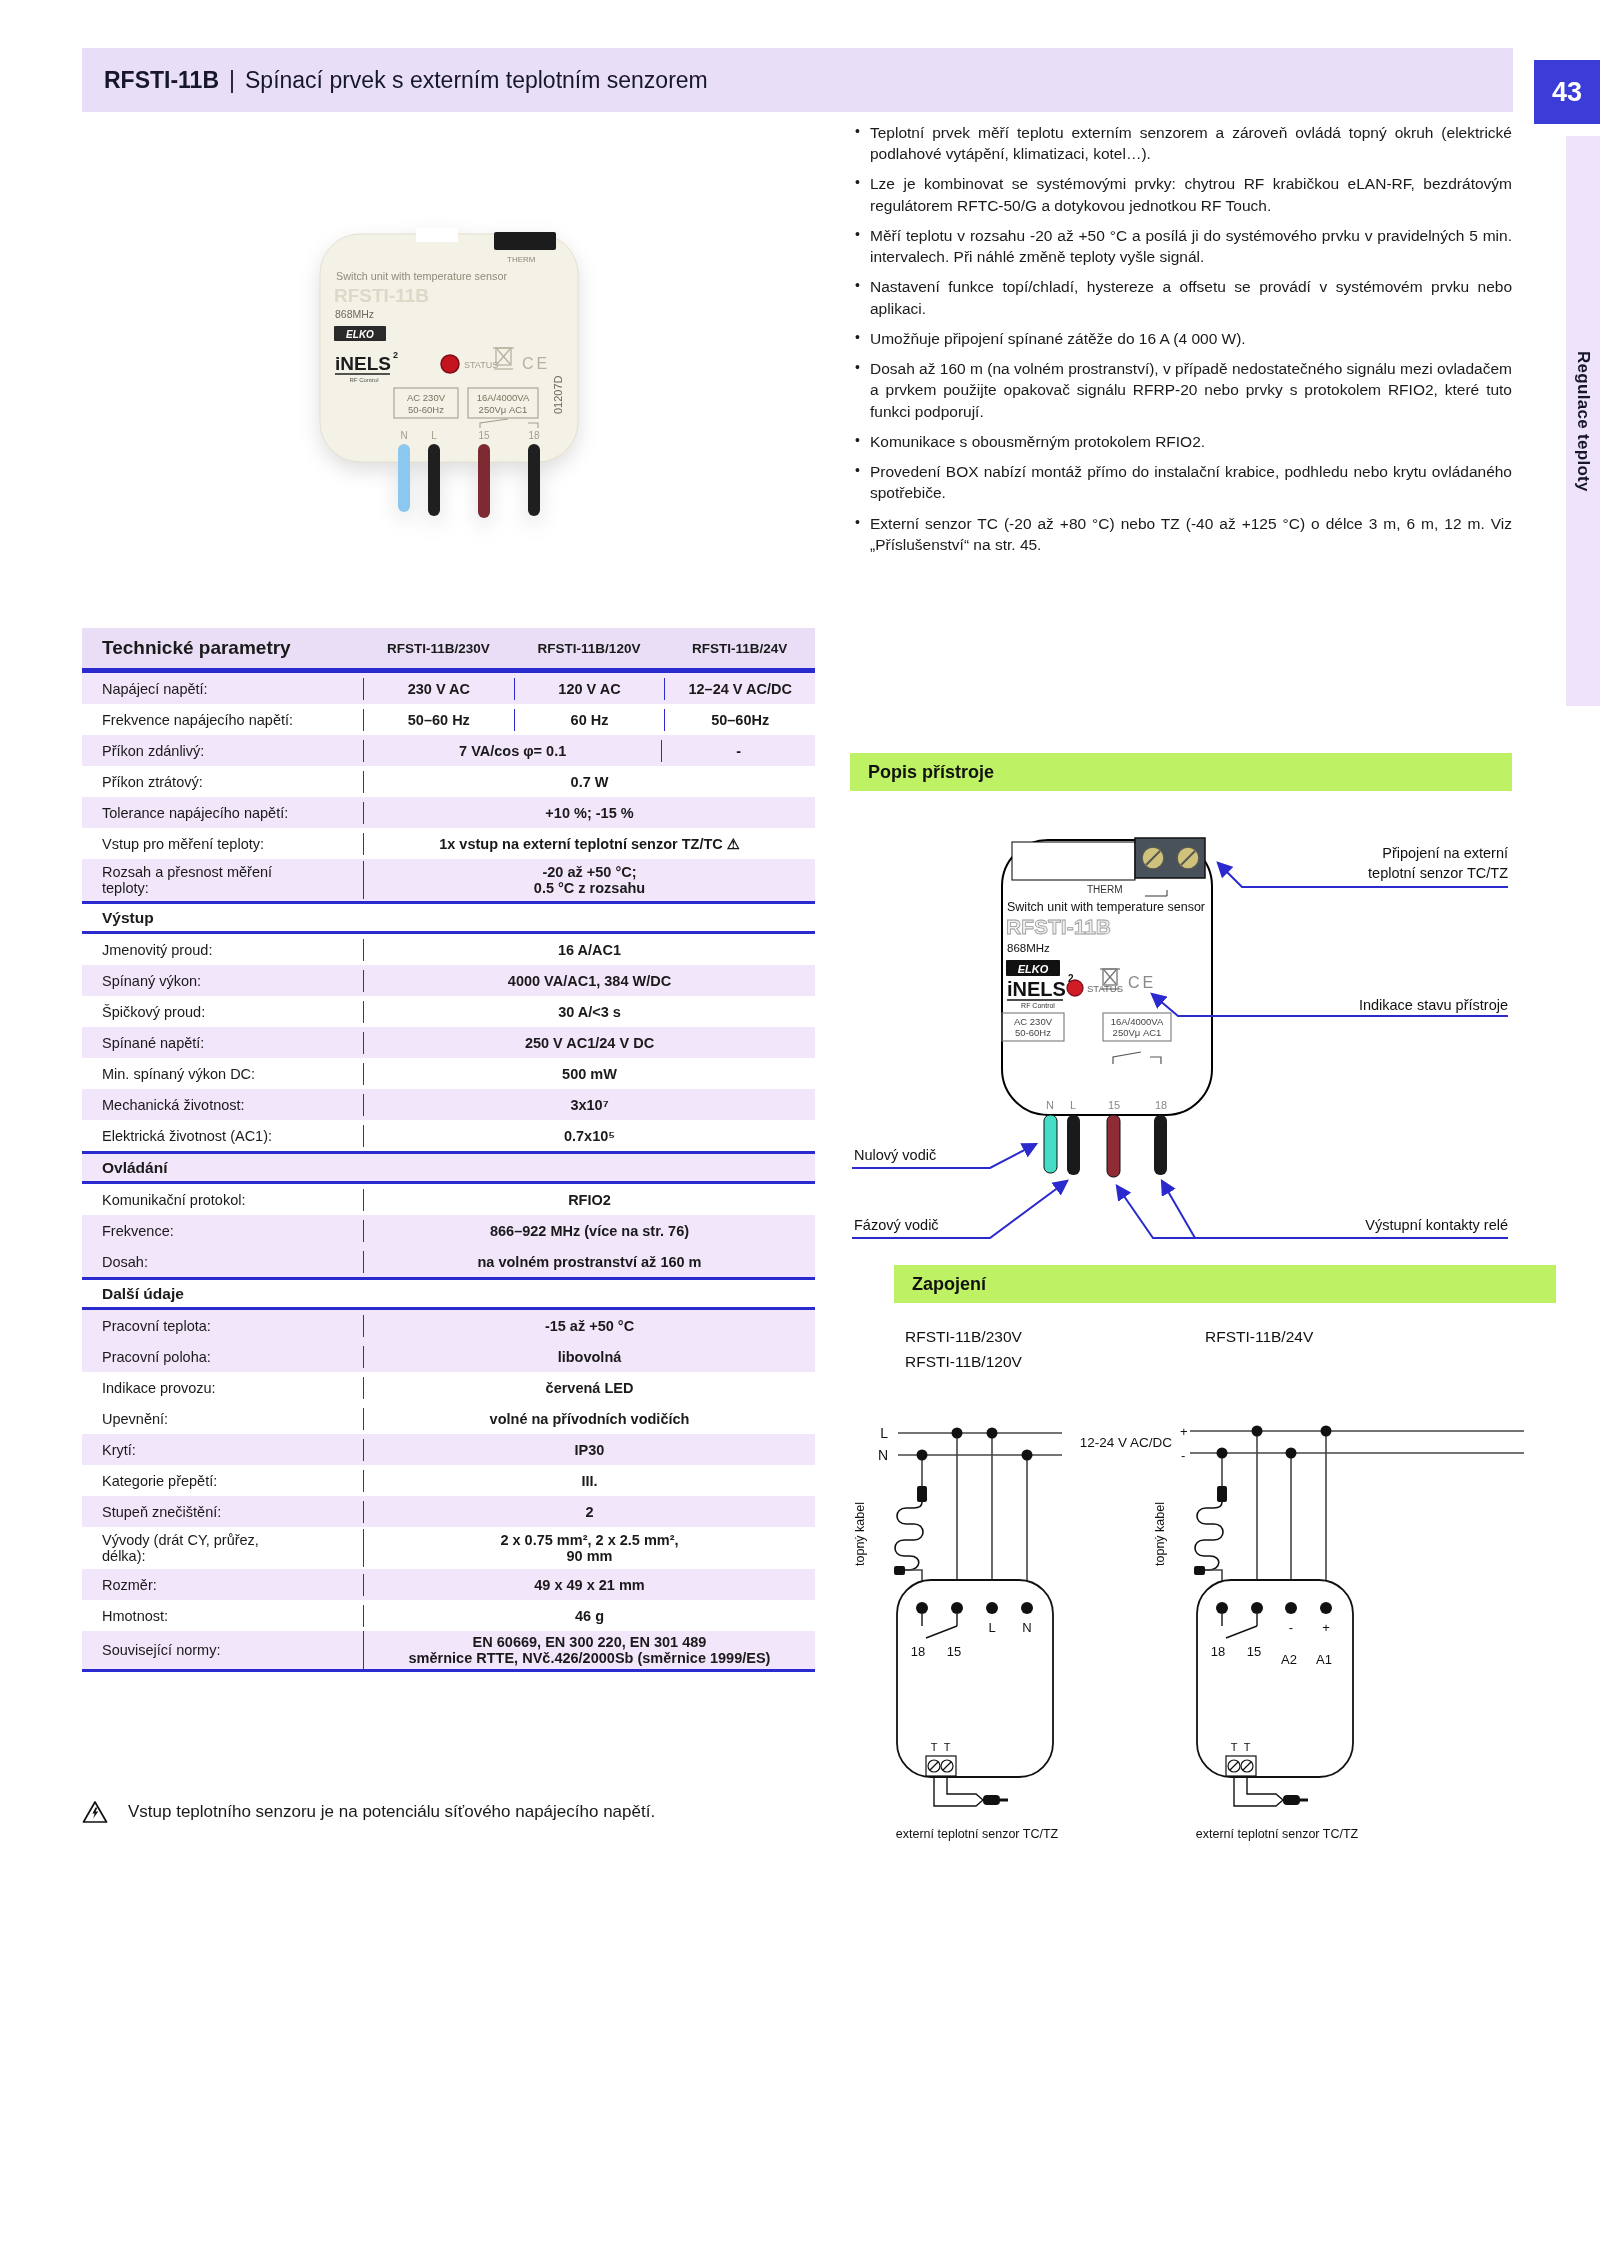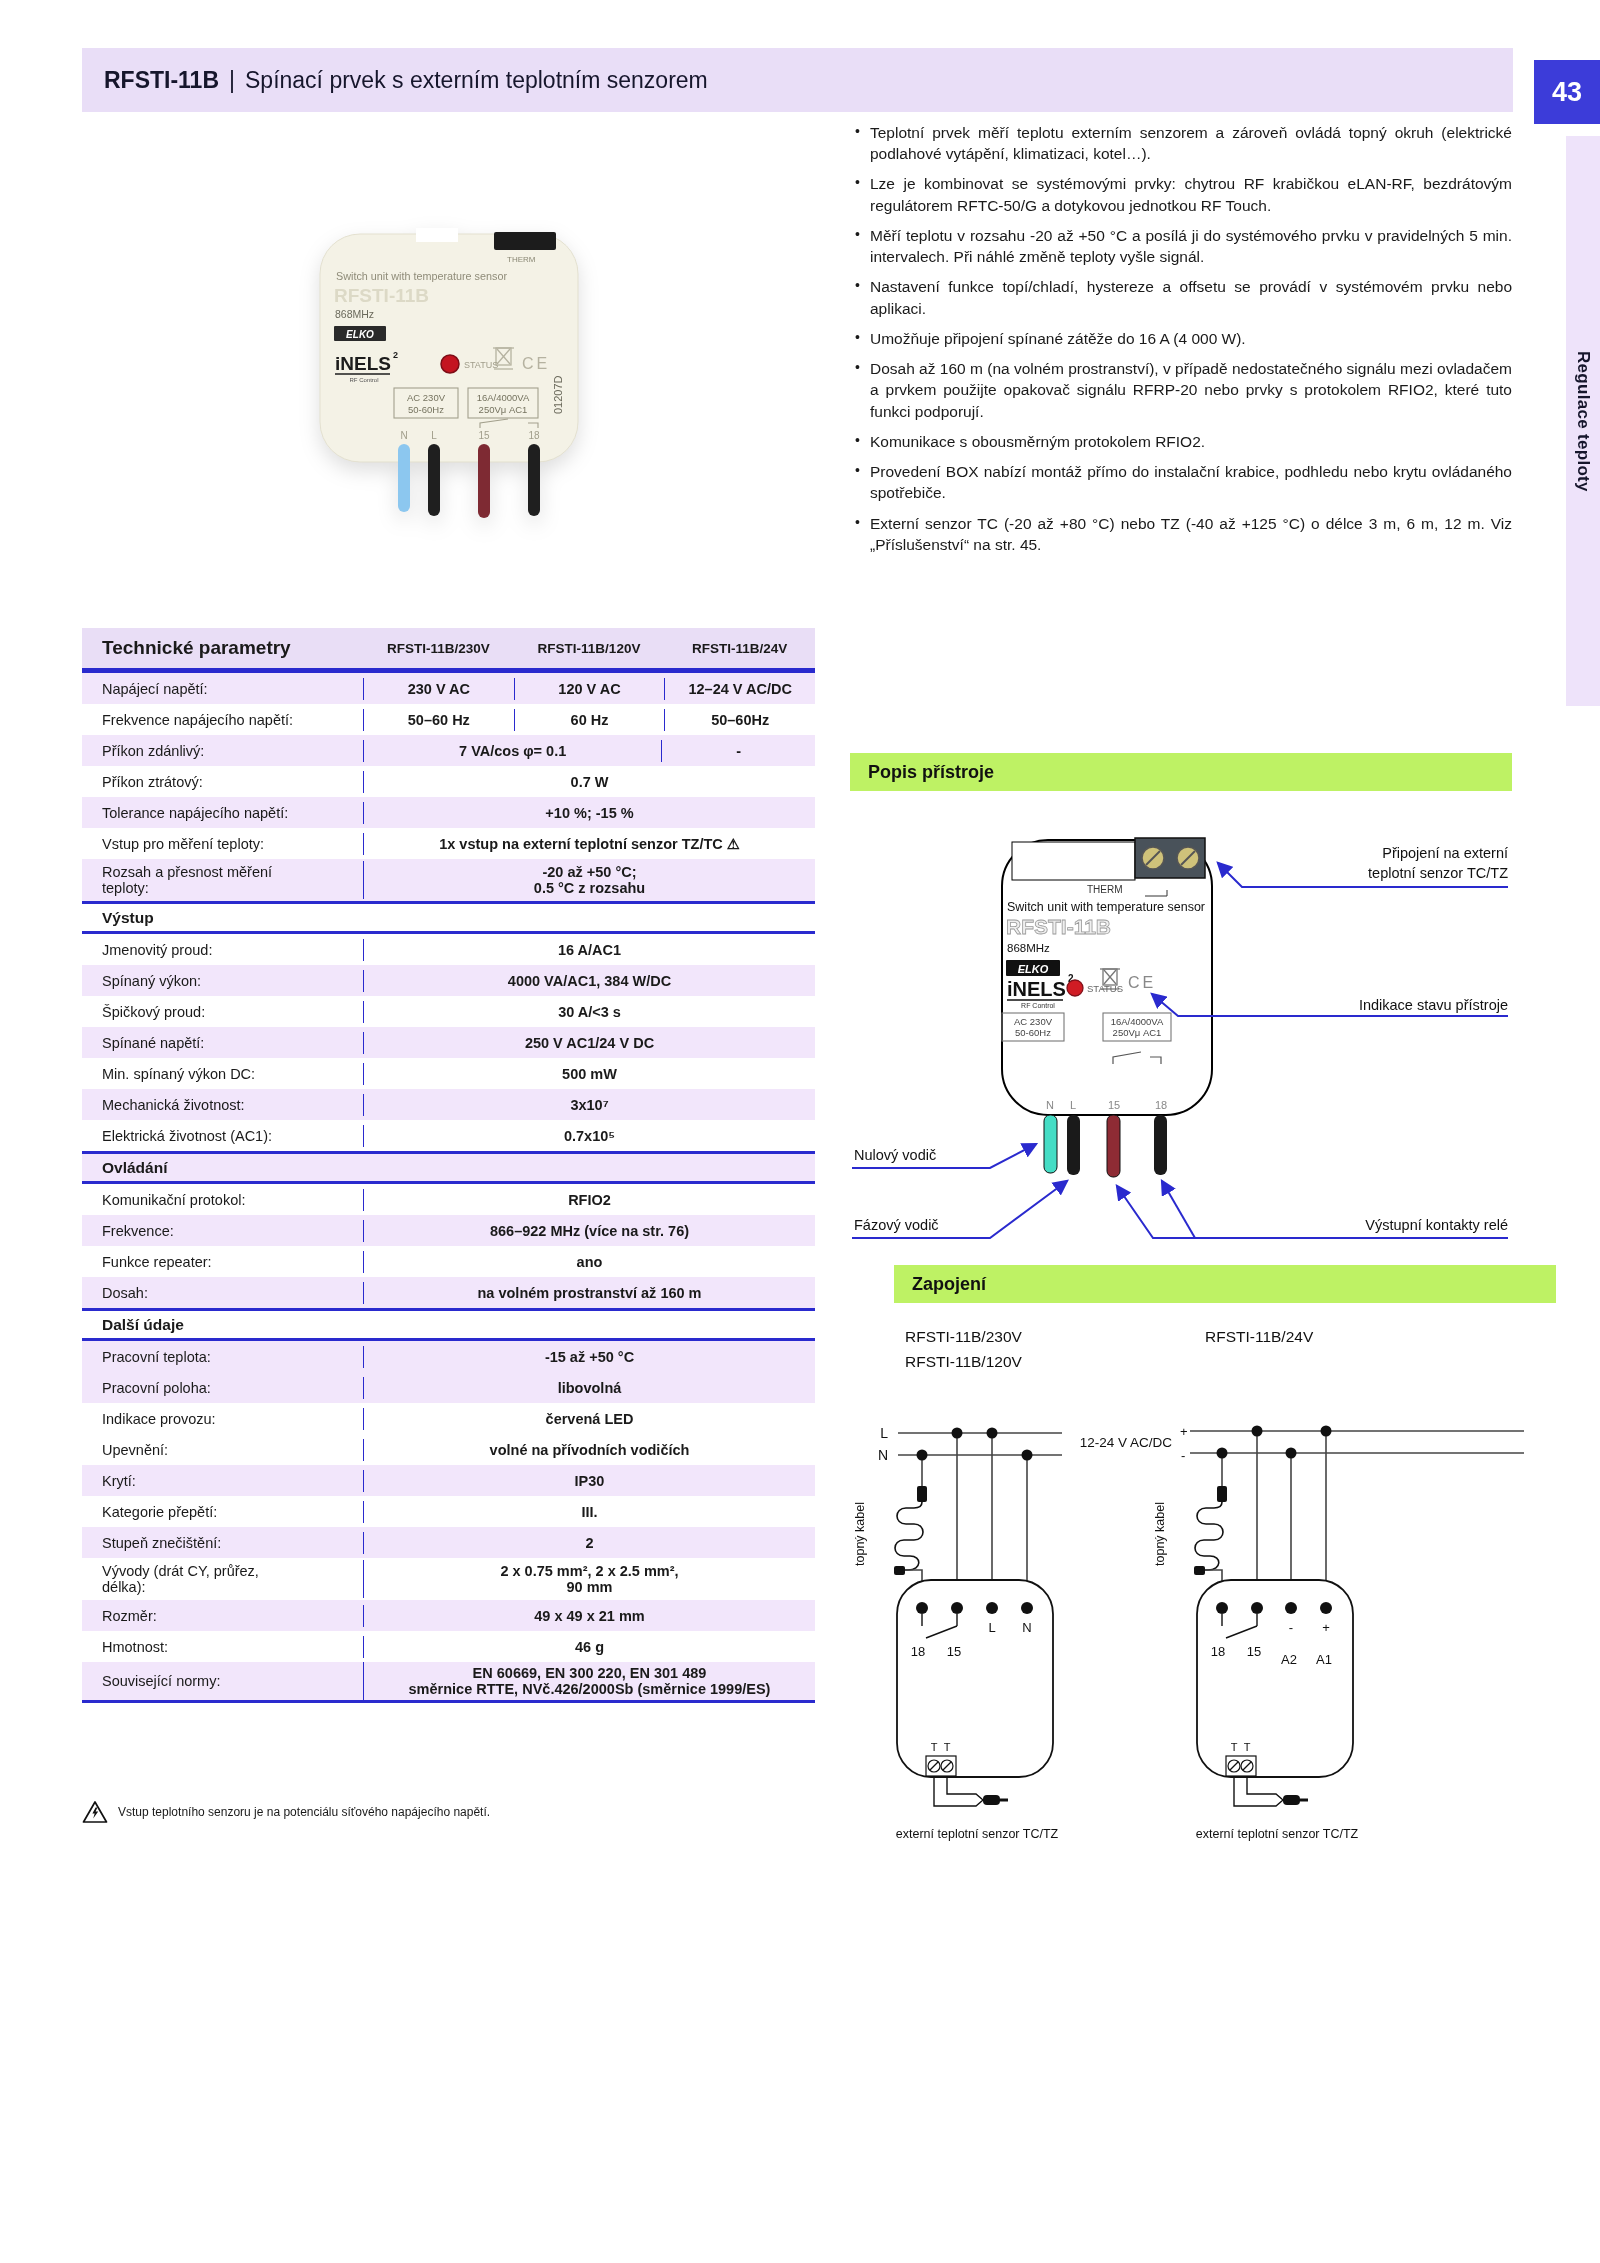--- a/index.html
+++ b/index.html
@@ -27,21 +27,21 @@
   .thead .tcol{flex:1;text-align:center;font-weight:bold;font-size:13.5px;}
   .trow{display:flex;min-height:31px;align-items:center;}
   .trow.lav{background:#f2e6fb;}
   .trow.wht{background:#ffffff;}
   .tlabel{width:281px;box-sizing:border-box;padding:5px 6px 5px 20px;white-space:pre-line;display:flex;align-items:center;}
   .tval{border-left:1.5px solid #2a2ace;display:flex;align-items:center;justify-content:center;text-align:center;white-space:pre-line;padding:3px 4px;box-sizing:border-box;font-weight:bold;}
   .tval.s1{flex:1;}.tval.s2{flex:2;}.tval.s3{flex:3;}
   .trow.sect{border-top:3px solid #2a2ace;border-bottom:3px solid #2a2ace;min-height:33px;align-items:center;font-weight:bold;font-size:15.5px;padding-left:20px;box-sizing:border-box;}
 
   
-  .note{left:82px;top:1800px;width:720px;display:flex;align-items:center;gap:10px;font-size:12px;}
+  .note{left:82px;top:1800px;width:720px;display:flex;align-items:center;gap:20px;font-size:17px;}
 
   
   .secbar{width:662px;height:38px;background:#bef264;display:flex;align-items:center;padding-left:18px;box-sizing:border-box;font-weight:bold;font-size:18px;color:#111;}
   .secbar.popis{left:850px;top:753px;}
   .secbar.zapo{left:850px;top:1265px;margin-left:44px;}
 
   svg text{font-family:"Liberation Sans",sans-serif;}
   .photo-svg{left:298px;top:222px;filter:drop-shadow(0 8px 10px rgba(0,0,0,0.13));}
   .popis-svg{left:850px;top:830px;}
   .zapo-svg{left:850px;top:1320px;}
@@ -198,24 +198,20 @@
         <div class="tval s3">0.7x10⁵</div>
       </div>
       <div class="trow sect lav">Ovládání</div>
       <div class="trow wht">
         <div class="tlabel">Komunikační protokol:</div>
         <div class="tval s3">RFIO2</div>
       </div>
       <div class="trow lav">
         <div class="tlabel">Frekvence:</div>
         <div class="tval s3">866–922 MHz (více na str. 76)</div>
-      </div>
-      <div class="trow wht">
-        <div class="tlabel">Funkce repeater:</div>
-        <div class="tval s3">ano</div>
       </div>
       <div class="trow lav">
         <div class="tlabel">Dosah:</div>
         <div class="tval s3">na volném prostranství až 160 m</div>
       </div>
       <div class="trow sect wht">Další údaje</div>
       <div class="trow lav">
         <div class="tlabel">Pracovní teplota:</div>
         <div class="tval s3">-15 až +50 °C</div>
       </div>

